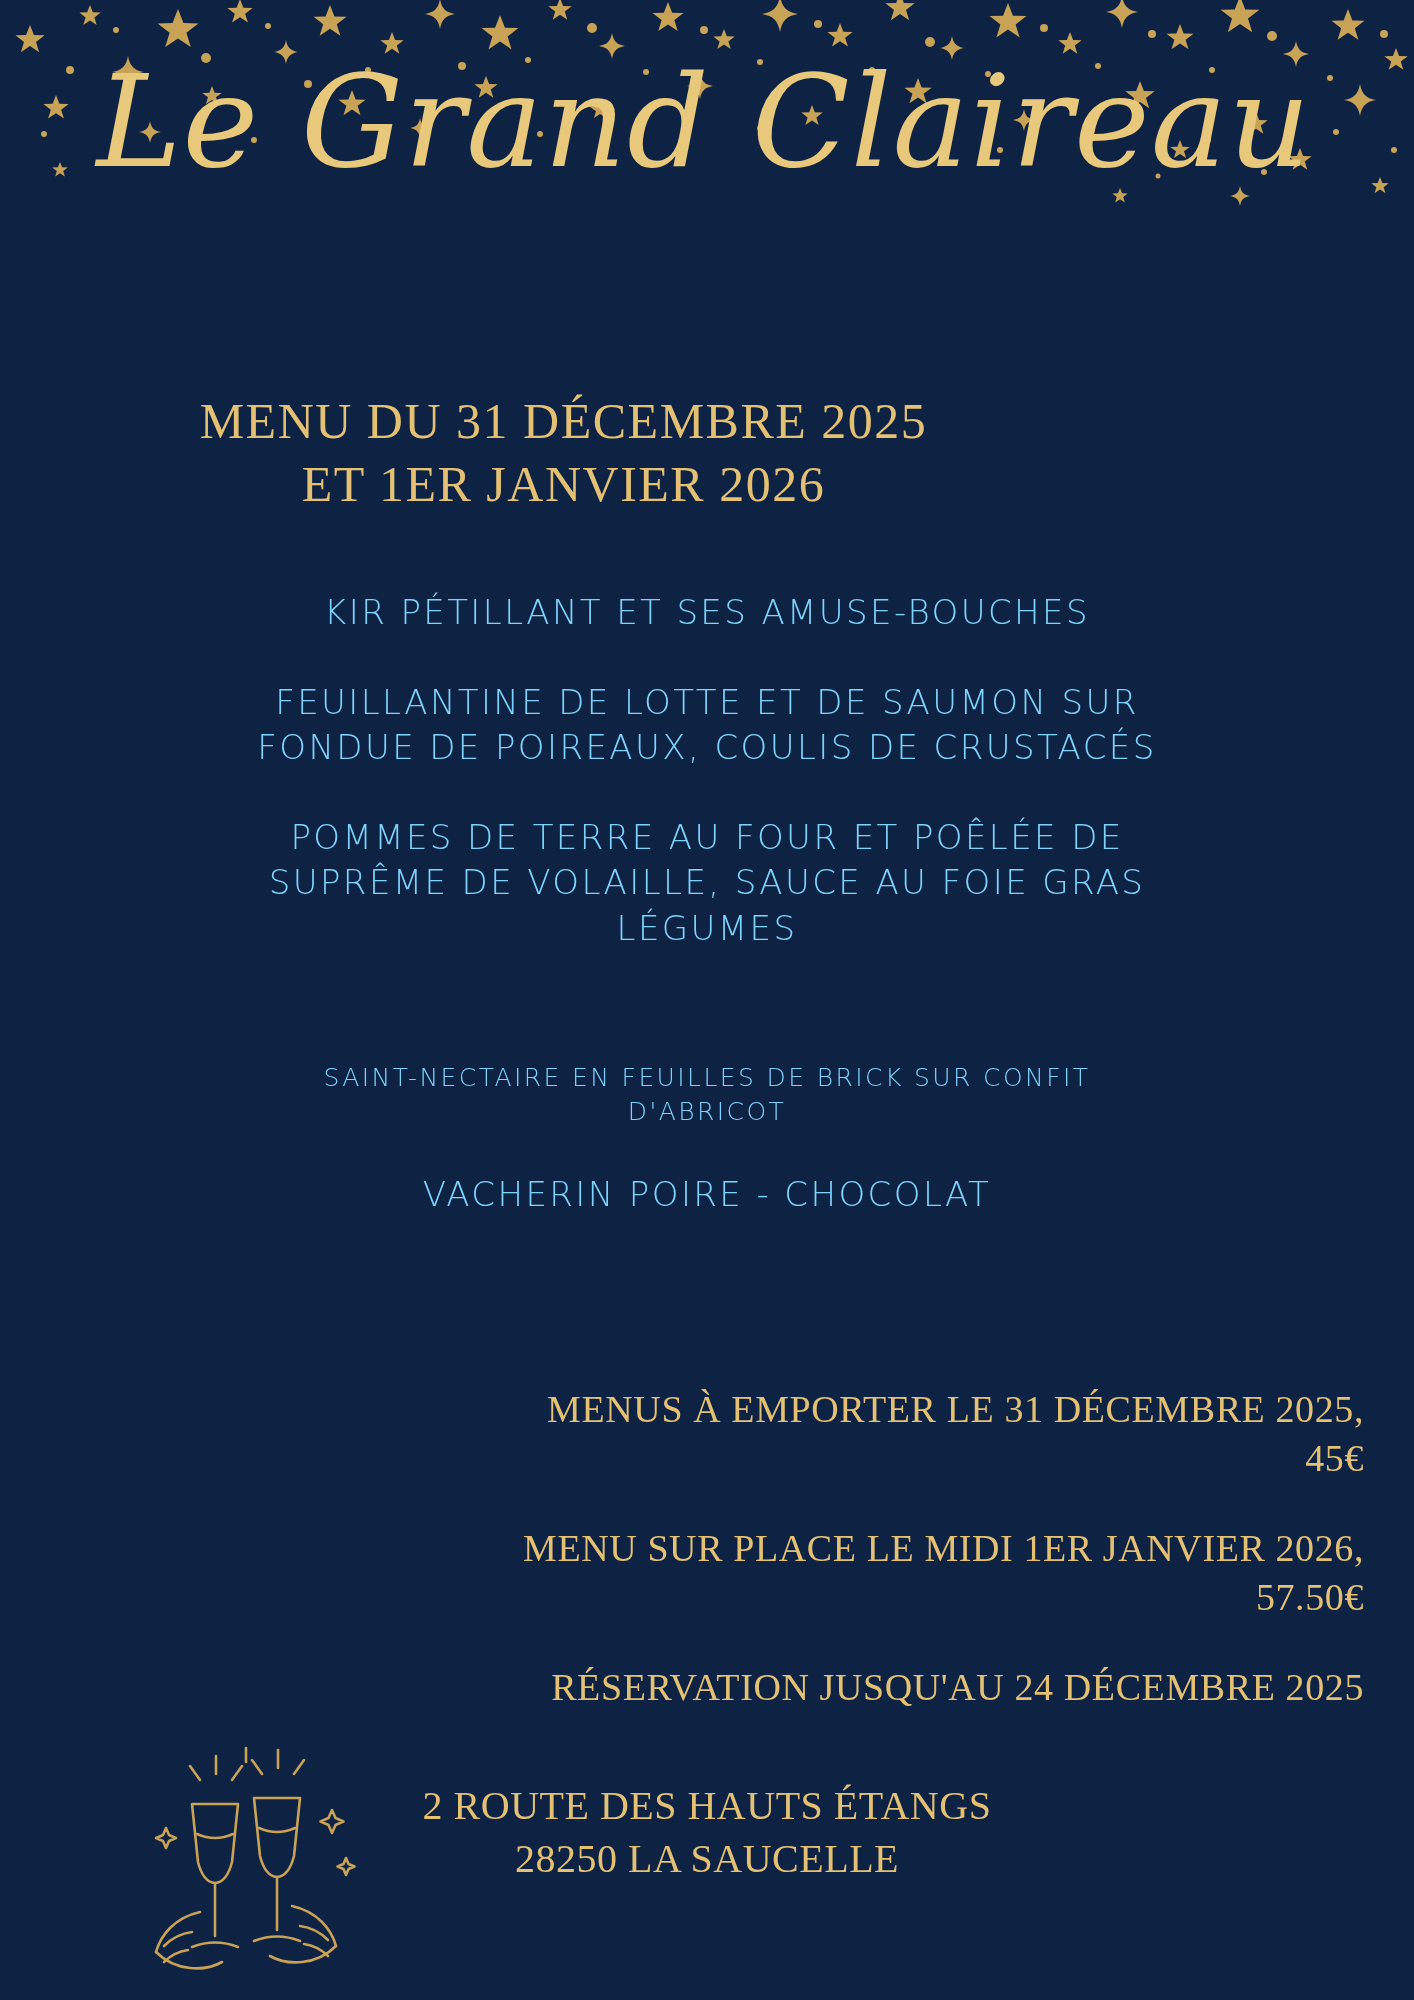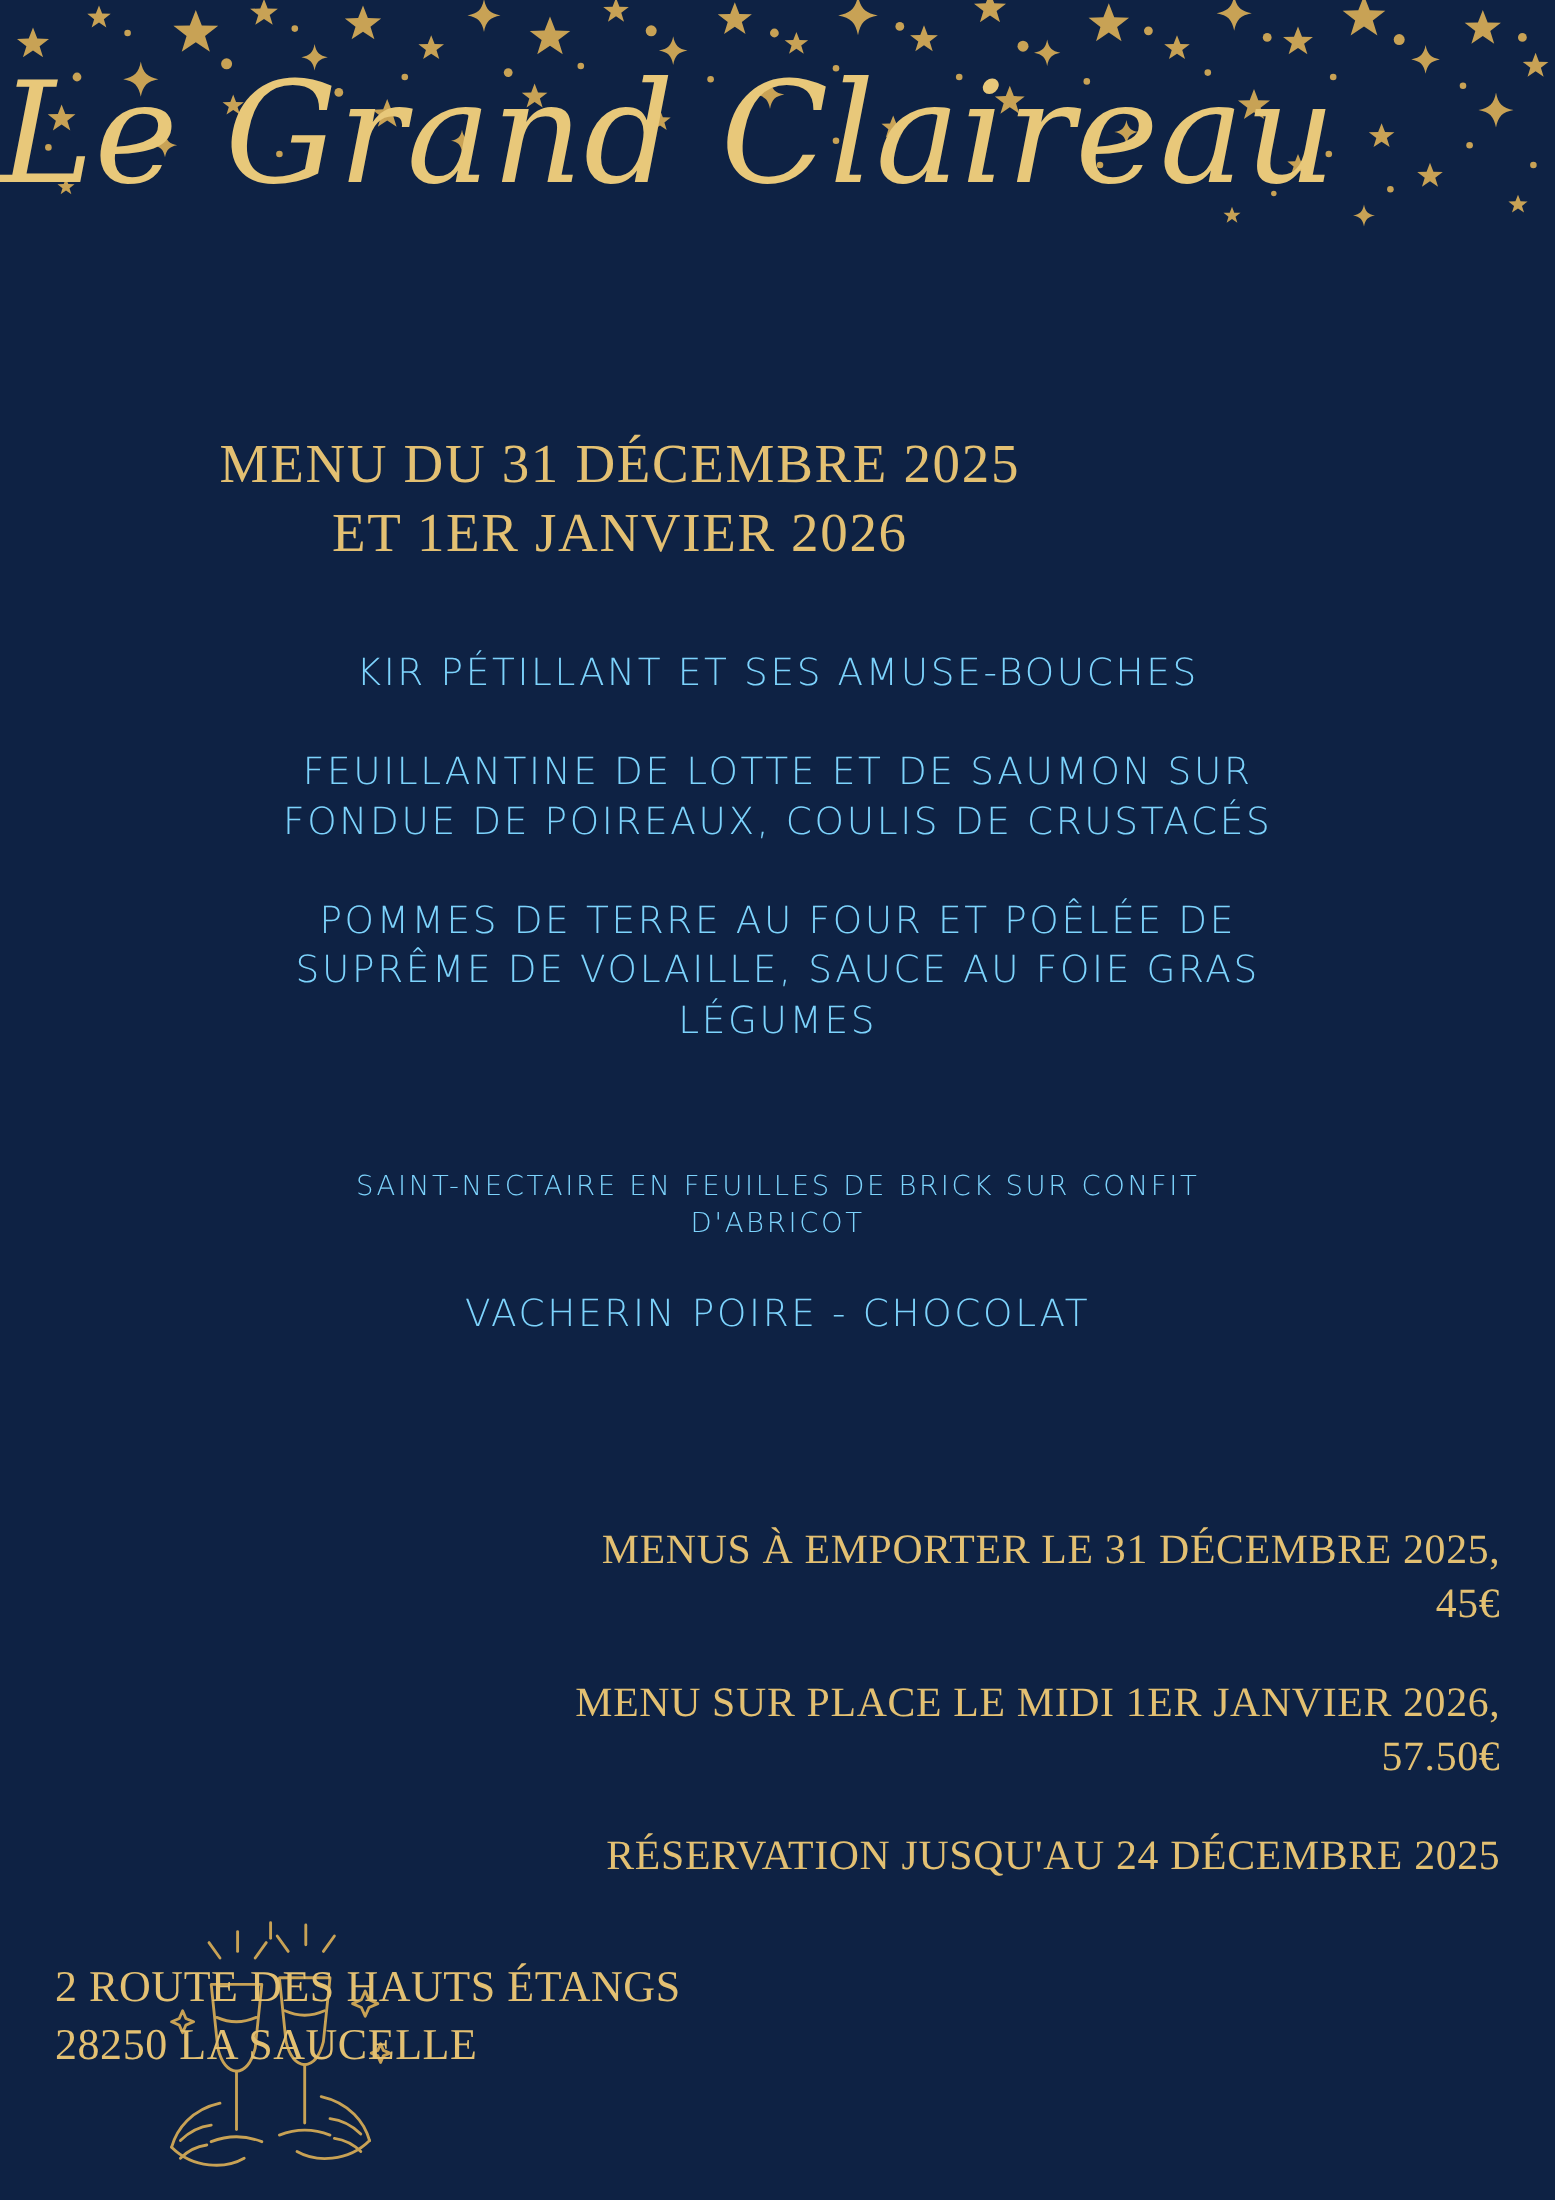--- a/index.html
+++ b/index.html
@@ -24,20 +24,21 @@
     height: 330px;
     pointer-events: none;
   }
 
   
   .logo-wrap {
     position: absolute;
     top: 55px;
     left: 0;
     width: 1408px;
+    text-align: center;
     z-index: 3;
   }
   .logo {
     font-family: "DejaVu Serif", serif;
     font-style: italic;
     font-weight: 400;
     font-size: 128px;
     line-height: 1.05;
     color: #e8c87a;
     letter-spacing: 1px;
@@ -92,20 +93,21 @@
     z-index: 3;
   }
   .info-item { margin-bottom: 40px; text-align: right; }
 
   
   .address {
     position: absolute;
     top: 1780px;
     left: 50px;
     width: 1314px;
+    text-align: center;
     color: #e3c072;
     font-size: 40px;
     line-height: 1.32;
     letter-spacing: 0.5px;
     z-index: 3;
   }
 
   
   #toast-illustration {
     position: absolute;

